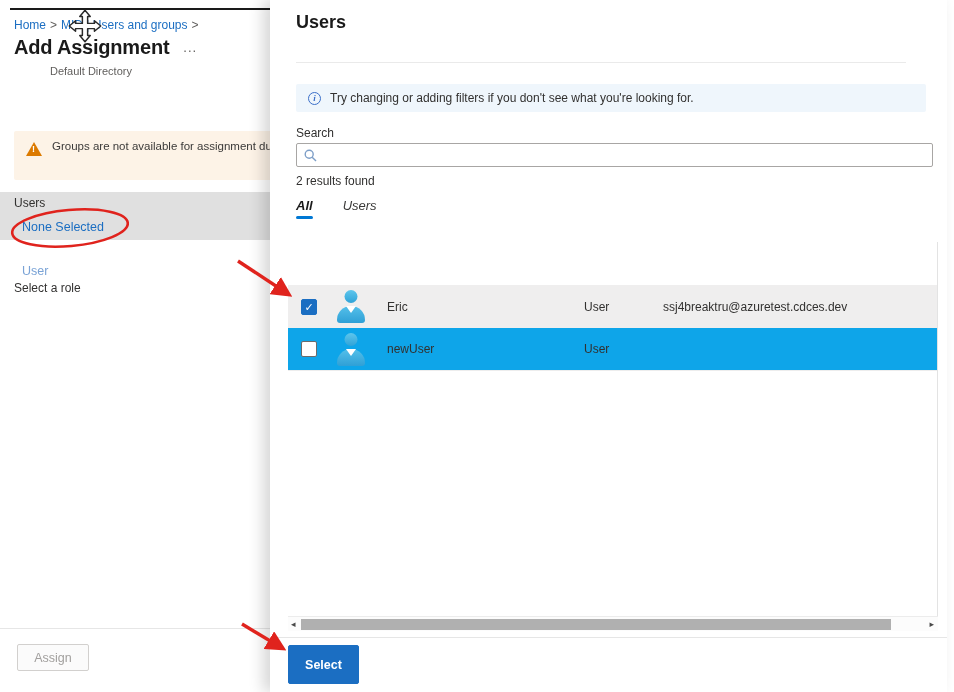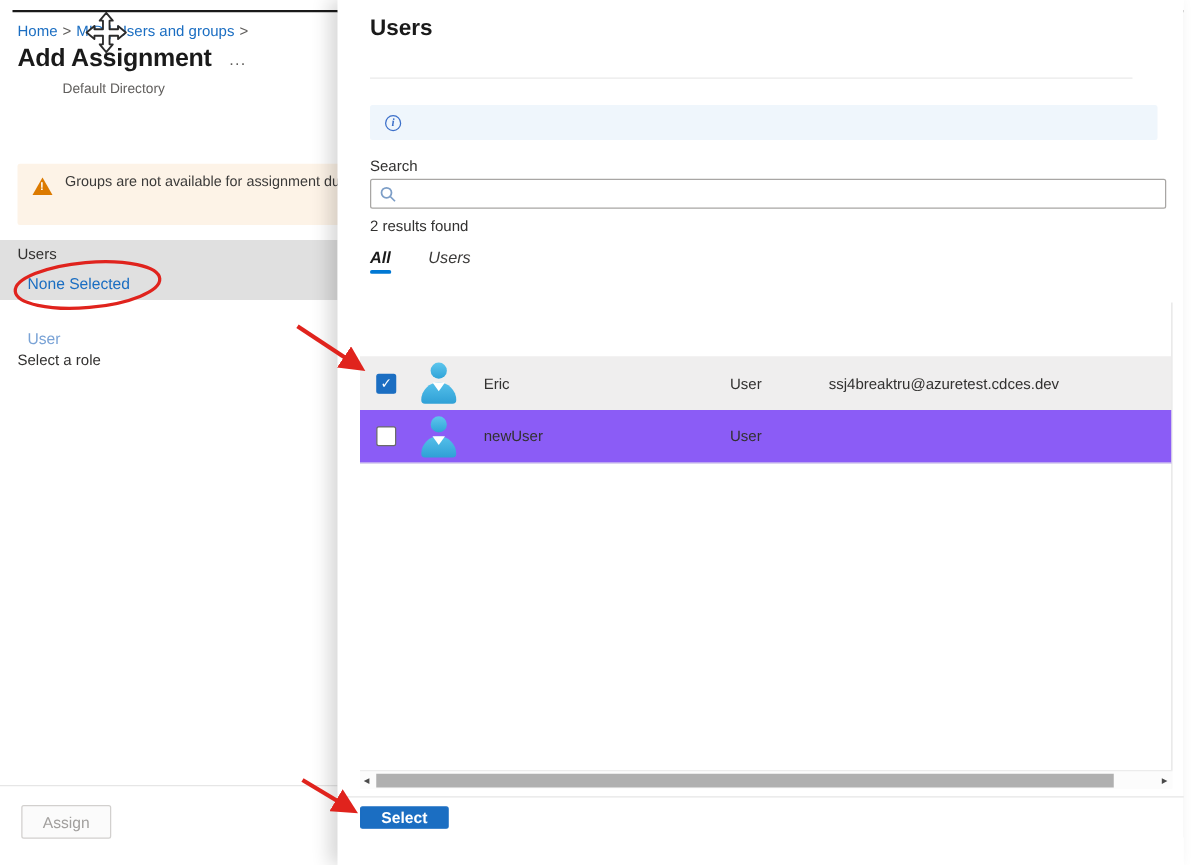--- a/index.html
+++ b/index.html
@@ -57,37 +57,37 @@
   .list { position:absolute; left:18px; top:242px; width:650px; height:374px; border-right:1px solid #e3e3e3; }
   .lrow { position:absolute; left:0; width:649px; }
   .hdr { top:12px; height:22px; }
   .col-name { position:absolute; left:99px; top:50%; transform:translateY(-50%); }
   .col-type { position:absolute; left:296px; top:50%; transform:translateY(-50%); }
   .col-details { position:absolute; left:375px; top:50%; transform:translateY(-50%); }
   .hdr span { font-size:12.5px; font-weight:bold; color:#1a1a1a; }
   .drow { height:43px; cursor:pointer; }
   .drow .cell { font-size:12px; color:#323130; }
   .row-0 { top:43px; background:#efeeee; }
-  .row-1 { top:86px; background:#8b5cf6; border-bottom:1px solid #ededed; }
+  .row-1 { top:86px; background:#0ea5e9; border-bottom:1px solid #ededed; }
   .cb { position:absolute; left:13px; top:50%; transform:translateY(-50%); width:16px; height:16px; border-radius:2px; cursor:pointer; }
   .cb.checked { background:#1b6ec2; border:1px solid #1b6ec2; color:#fff; font-size:11px; line-height:15px; text-align:center; }
   .cb.unchecked { background:#fff; border:1.5px solid #6b6b6b; }
   .avatar { position:absolute; left:49px; top:5px; width:28px; height:33px; }
   .avatar .head { position:absolute; top:0; left:50%; transform:translateX(-50%); width:13px; height:13px; border-radius:50%; background:linear-gradient(#5ec6ed,#2fa3d8); }
   .avatar .bod { position:absolute; bottom:0; left:0; width:28px; height:17px; border-radius:14px 14px 3px 3px; background:linear-gradient(#55c0ea,#2fa0d6); }
   .avatar .collar { position:absolute; bottom:10px; left:50%; transform:translateX(-50%); width:0; height:0; border-left:5px solid transparent; border-right:5px solid transparent; border-top:7px solid #fff; z-index:2; }
 
   .hscroll { position:absolute; left:18px; top:616px; width:650px; height:15px; background:#fcfcfc; border-top:1px solid #ececec; }
   .hs-arrow { position:absolute; top:2px; font-size:9px; color:#4a4a4a; cursor:pointer; }
   .hs-left { left:3px; }
   .hs-right { right:4px; }
   .hs-thumb { position:absolute; left:13px; top:2px; width:590px; height:11px; background:#b0b0b0; cursor:pointer; }
 
   .panel-footer-line { position:absolute; left:0; top:637px; width:677px; height:1px; background:#e6e6e6; }
-  .select-btn { position:absolute; left:18px; top:645px; width:71px; height:18px; background:#1b6ec2; border:1px solid #1b6ec2; border-radius:2px; color:#fff; font-weight:bold; font-size:12.5px; font-family:"Liberation Sans",sans-serif; cursor:pointer; }
+  .select-btn { position:absolute; left:18px; top:645px; width:71px; height:39px; background:#1b6ec2; border:1px solid #1b6ec2; border-radius:2px; color:#fff; font-weight:bold; font-size:12.5px; font-family:"Liberation Sans",sans-serif; cursor:pointer; }
 
   
   .annot { position:absolute; left:0; top:0; width:954px; height:692px; pointer-events:none; z-index:20; }
 </style>
 </head>
 <body>
 
 <div class="stage">
 
   <div class="topline"></div>
@@ -120,20 +120,21 @@
     <div class="blade-footer-line"></div>
     <button class="assign-btn">Assign</button>
   </div>
 
   <div class="panel">
     <div class="panel-title">Users</div>
     <div class="panel-divider"></div>
 
     <div class="info-bar">
       <span class="info-icon">i</span>
+      <span class="info-text">Try changing or adding filters if you don't see what you're looking for.</span>
     </div>
 
     <div class="search-label">Search</div>
     <div class="search-box">
       <svg width="13" height="13" viewBox="0 0 13 13">
         <circle cx="5.2" cy="5.2" r="4" fill="none" stroke="#7d9ec7" stroke-width="1.4"></circle>
         <line x1="8.2" y1="8.2" x2="12" y2="12" stroke="#7d9ec7" stroke-width="1.4"></line>
       </svg>
       <input class="search-input" type="text" placeholder="" style="">
     </div>

